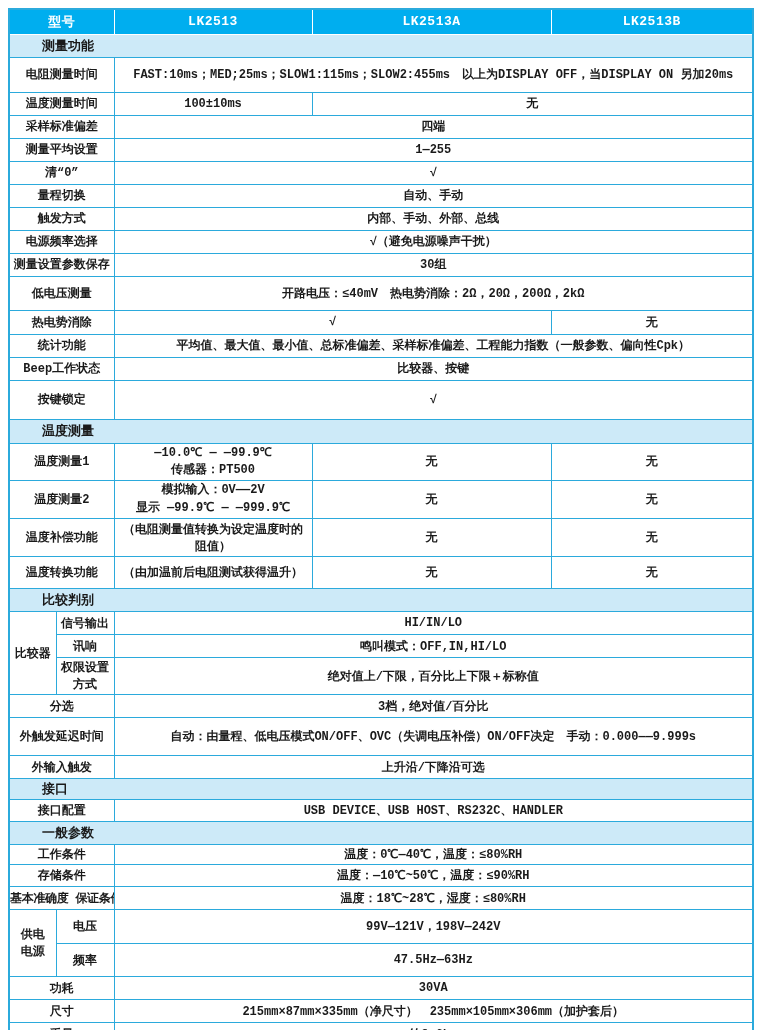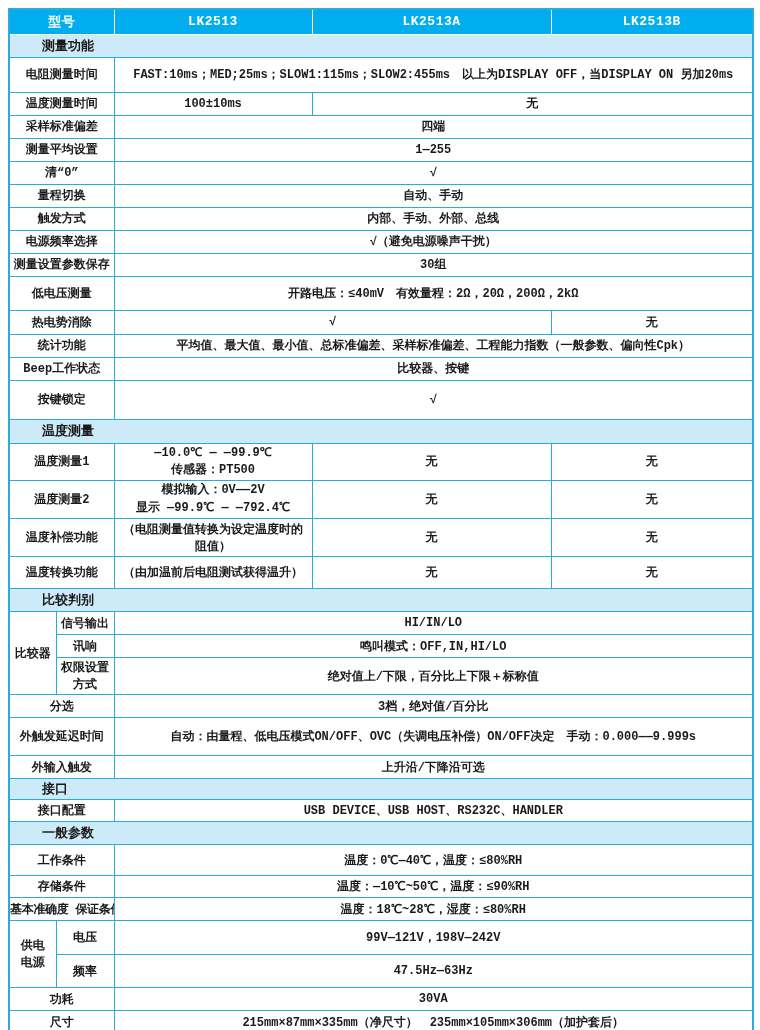--- a/index.html
+++ b/index.html
@@ -112,21 +112,21 @@
     <tr style="height:23px">
       <td class="lbl" colspan="2">电源频率选择</td>
       <td colspan="3">√（避免电源噪声干扰）</td>
     </tr>
     <tr style="height:23px">
       <td class="lbl" colspan="2">测量设置参数保存</td>
       <td colspan="3">30组</td>
     </tr>
     <tr style="height:34px">
       <td class="lbl" colspan="2">低电压测量</td>
-      <td colspan="3">开路电压：≤40mV　有效量程：2Ω，20Ω，200Ω，2kΩ</td>
+      <td colspan="3">开路电压：≤40mV　热电势消除：2Ω，20Ω，200Ω，2kΩ</td>
     </tr>
     <tr style="height:24px">
       <td class="lbl" colspan="2">热电势消除</td>
       <td colspan="2">√</td>
       <td>无</td>
     </tr>
     <tr style="height:23px">
       <td class="lbl" colspan="2">统计功能</td>
       <td colspan="3">平均值、最大值、最小值、总标准偏差、采样标准偏差、工程能力指数（一般参数、偏向性Cpk）</td>
     </tr>
@@ -148,21 +148,21 @@
         <div>—10.0℃ — —99.9℃</div>
         <div>传感器：PT500</div>
       </td>
       <td>无</td>
       <td>无</td>
     </tr>
     <tr style="height:38px">
       <td class="lbl" colspan="2">温度测量2</td>
       <td class="two-line">
         <div>模拟输入：0V——2V</div>
-        <div>显示 —99.9℃ — —792.4℃</div>
+        <div>显示 —99.9℃ — —999.9℃</div>
       </td>
       <td>无</td>
       <td>无</td>
     </tr>
     <tr style="height:38px">
       <td class="lbl" colspan="2">温度补偿功能</td>
       <td>（电阻测量值转换为设定温度时的阻值）</td>
       <td>无</td>
       <td>无</td>
     </tr>
@@ -206,21 +206,21 @@
       <td class="sec" colspan="5">接口</td>
     </tr>
     <tr style="height:22px">
       <td class="lbl" colspan="2">接口配置</td>
       <td colspan="3">USB DEVICE、USB HOST、RS232C、HANDLER</td>
     </tr>
 
     <tr style="height:23px">
       <td class="sec" colspan="5">一般参数</td>
     </tr>
-    <tr style="height:31px">
+    <tr style="height:20px">
       <td class="lbl" colspan="2">工作条件</td>
       <td colspan="3">温度：0℃—40℃，温度：≤80%RH</td>
     </tr>
     <tr style="height:22px">
       <td class="lbl" colspan="2">存储条件</td>
       <td colspan="3">温度：—10℃~50℃，温度：≤90%RH</td>
     </tr>
     <tr style="height:23px">
       <td class="tight" colspan="2">基本准确度 保证条件</td>
       <td colspan="3">温度：18℃~28℃，湿度：≤80%RH</td>

